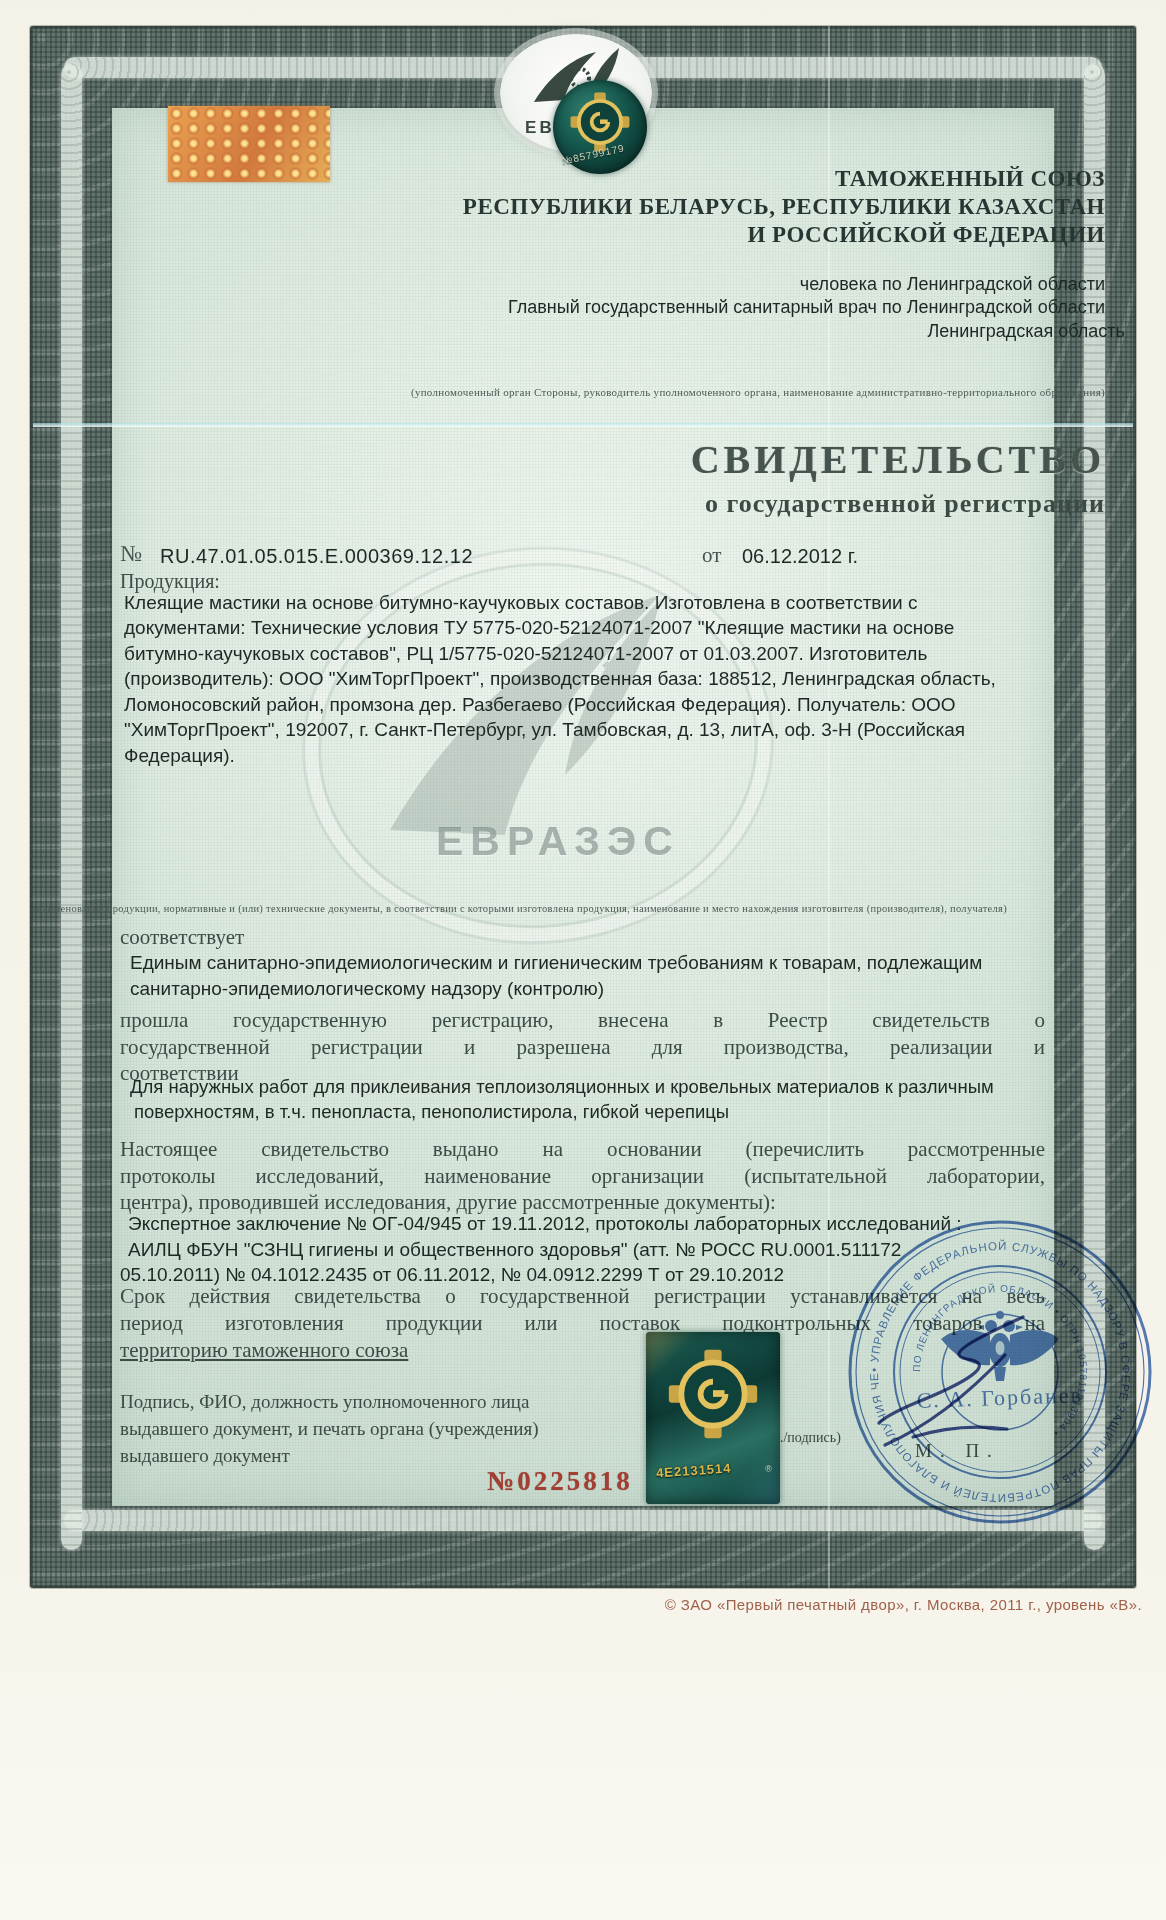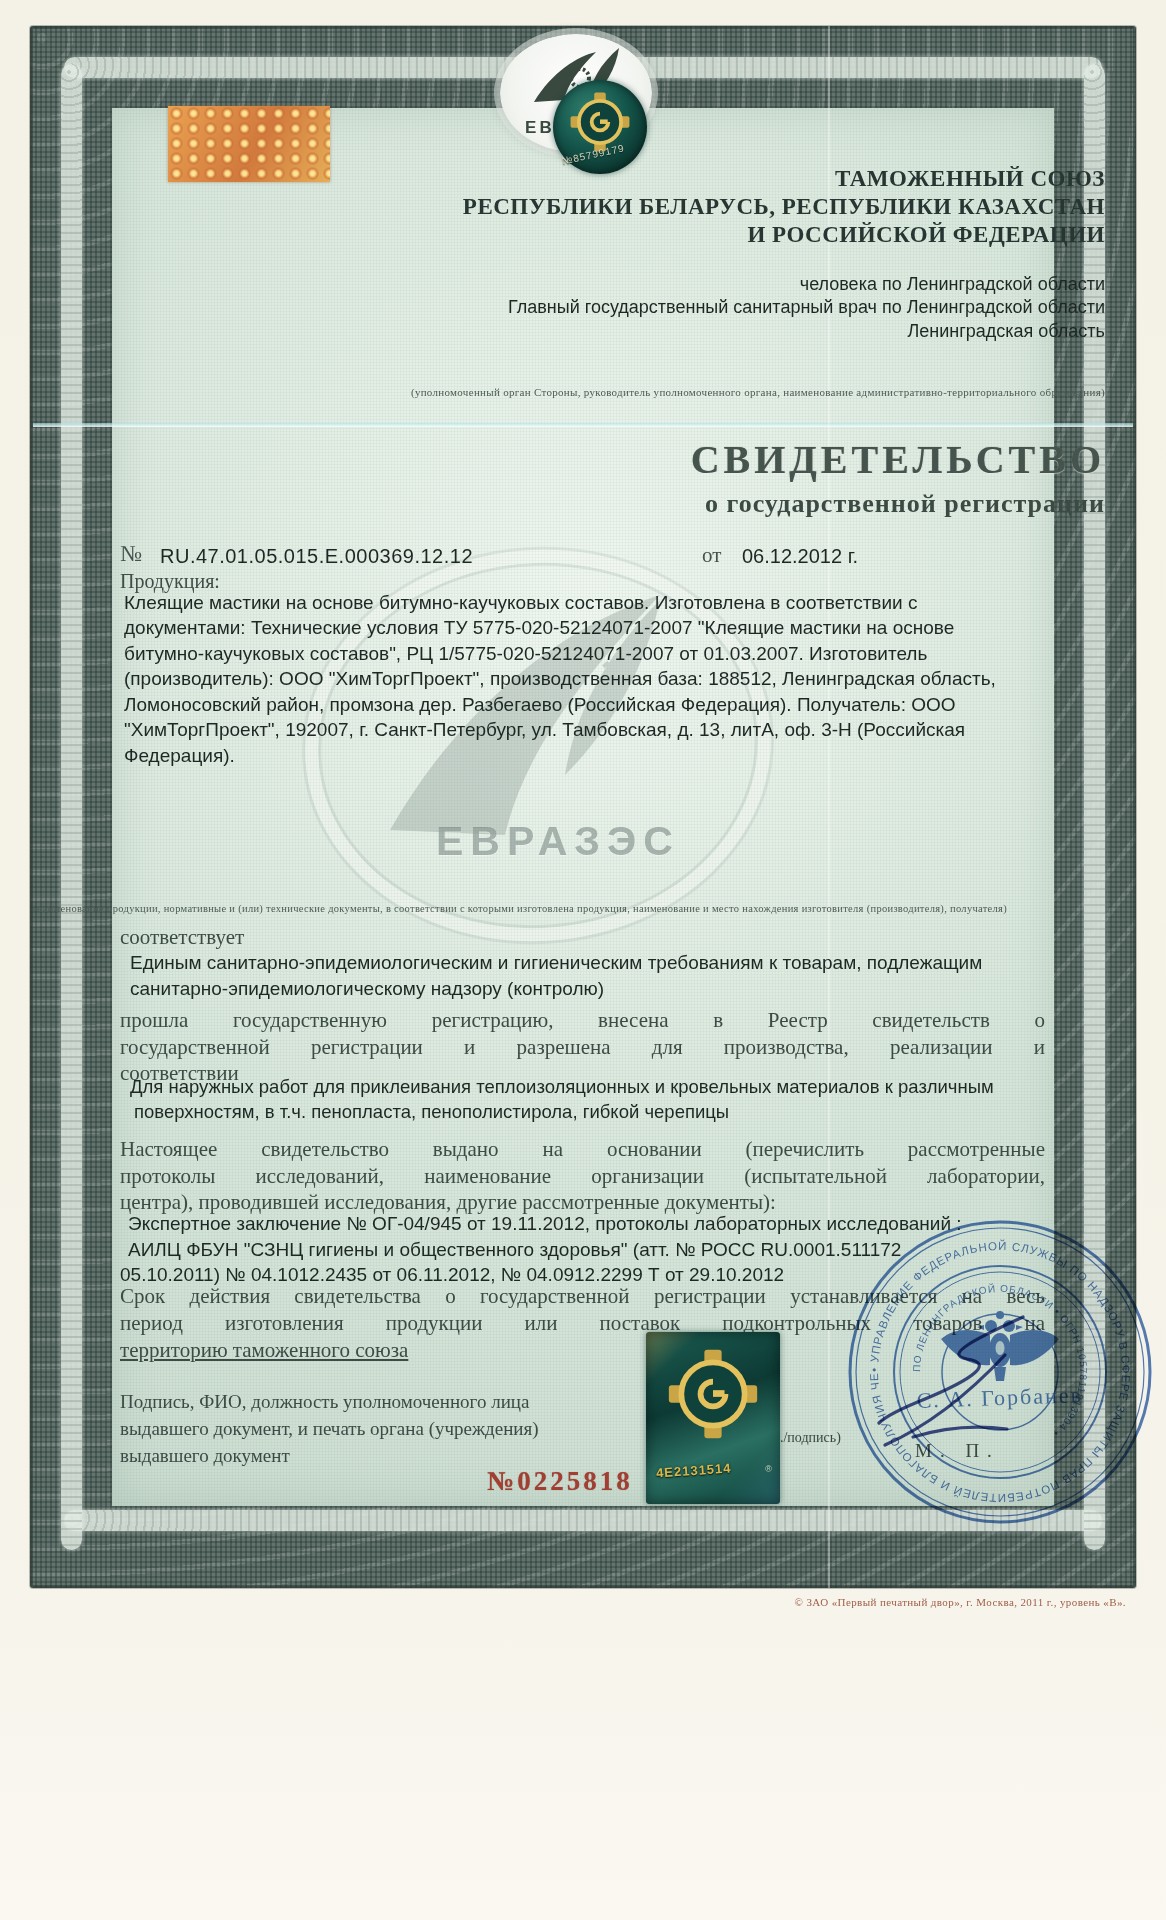--- a/index.html
+++ b/index.html
@@ -123,23 +123,23 @@
   .pline{position:absolute;left:124px;font-size:19px;white-space:nowrap;}
   .sline{position:absolute;left:120px;font-size:21px;color:#3c4b45;}
   .jline{width:925px;text-align:justify;text-align-last:justify;}
   .note-line{position:absolute;left:120px;font-size:19px;color:#3c4b45;white-space:nowrap;}
   .serial-red{
     position:absolute;left:487px;top:1466px;
     font-weight:bold;font-size:27px;letter-spacing:3px;color:#a13f33;
     text-shadow:0 0 1px rgba(130,50,40,.5);
   }
   .printer-credit{
-    position:absolute;right:40px;top:1596px;
-    font-family:Liberation Serif, serif;
-    font-size:11px;color:#a0614a;letter-spacing:.4px;
+    position:absolute;right:24px;top:1596px;
+    font-family:Liberation Sans, sans-serif;
+    font-size:15px;color:#a0614a;letter-spacing:.4px;
   }
   .stamp{position:absolute;left:845px;top:1217px;width:310px;height:310px;mix-blend-mode:multiply;opacity:.92;}
   .sig{position:absolute;left:855px;top:1295px;mix-blend-mode:multiply;}
   .mp-label{position:absolute;left:915px;top:1440px;font-size:19px;letter-spacing:8px;color:#394741;}
   .fio-caption{position:absolute;left:730px;top:1430px;font-size:14px;color:#394741;white-space:nowrap;}
 </style>
 </head>
 <body>
 
 <div class="page">
@@ -180,21 +180,21 @@
       <rect x="50" y="46" width="12" height="7" fill="#e3c15c"></rect>
     </svg>
     <div class="num">№85799179</div>
   </div>
 
   <div class="abs ctr serif union-line" style="top:166px;">ТАМОЖЕННЫЙ СОЮЗ</div>
   <div class="abs ctr serif union-line" style="top:194px;">РЕСПУБЛИКИ БЕЛАРУСЬ, РЕСПУБЛИКИ КАЗАХСТАН</div>
   <div class="abs ctr serif union-line" style="top:222px;">И РОССИЙСКОЙ ФЕДЕРАЦИИ</div>
   <div class="abs ctr sans auth-line" style="top:274px;">человека по Ленинградской области</div>
   <div class="abs ctr sans auth-line" style="top:297px;">Главный государственный санитарный врач по Ленинградской области</div>
-  <div class="abs ctr sans auth-line" style="top:321px;">Ленинградская область</div>
+  <div class="abs ctr sans auth-line" style="top:321px;padding-left:20px;">Ленинградская область</div>
   <div class="abs ctr serif tiny-caption" style="top:386px;">(уполномоченный орган Стороны, руководитель уполномоченного органа, наименование административно-территориального образования)</div>
 
   <div class="abs ctr serif doc-title" style="top:436px;">СВИДЕТЕЛЬСТВО</div>
   <div class="abs ctr serif doc-subtitle" style="top:489px;">о государственной регистрации</div>
 
   <div>
     <span class="abs serif" style="left:120px;top:541px;font-size:23px;color:#44534d;">№</span>
     <span class="abs sans" style="left:160px;top:545px;font-size:20px;letter-spacing:.5px;">RU.47.01.05.015.E.000369.12.12</span>
     <span class="abs serif" style="left:702px;top:543px;font-size:21px;color:#44534d;">от</span>
     <span class="abs sans" style="left:742px;top:545px;font-size:20px;">06.12.2012 г.</span>

